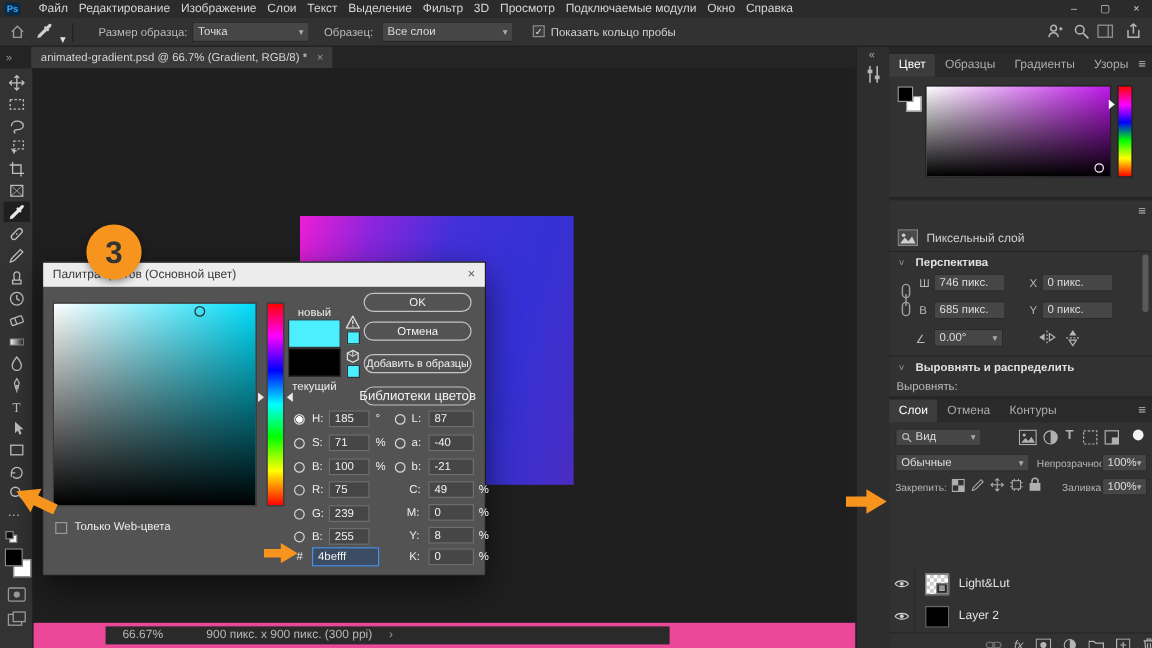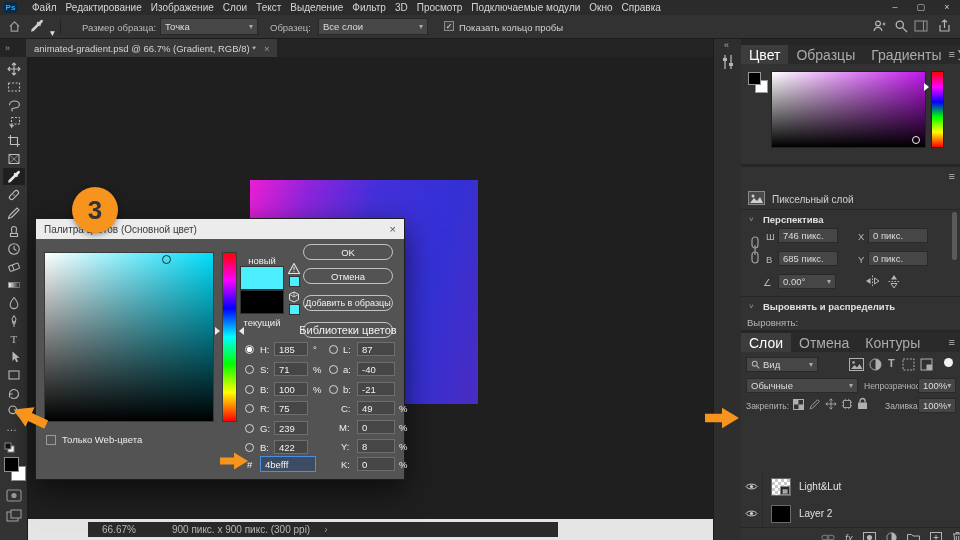--- a/index.html
+++ b/index.html
@@ -29,40 +29,40 @@
   
   .toolbar{left:0;top:57px;width:28px;height:483px;background:#333333;border-right:1px solid #1c1c1c}
   .tool{position:absolute;left:3px;width:22px;height:17px;display:flex;align-items:center;justify-content:center}
   .tool.sel{background:#1f1f1f}
   .tool svg{display:block}
   .fgswatch{position:absolute;border:1px solid #8d8d8d}
   
   .canvas{left:28px;top:57px;width:685px;height:462px;background:#1f1f1f}
   .gradrect{position:absolute;left:222px;top:123px;width:228px;height:224px;
             background:linear-gradient(105deg,#ec1ed4 0%,#8a25dc 22%,#4330d9 45%,#3331d6 72%,#4a2cc2 100%)}
-  .statusbar{left:28px;top:519px;width:685px;height:21px;background:#e5e5e5}
+  .statusbar{left:28px;top:519px;width:685px;height:21px;background:#ec4899}
   .statusinner{position:absolute;left:60px;top:3px;width:470px;height:15px;background:#2a2a2a;display:flex;align-items:center}
   
   .dialog{left:35px;top:218px;width:370px;height:262px;background:#535353;box-shadow:0 10px 28px rgba(0,0,0,.6);border:1px solid #1d1d1d}
   .dtitle{position:absolute;left:0;top:0;width:100%;height:20px;background:#ececec;color:#3a3a3a;
           display:flex;align-items:center;justify-content:space-between;padding:0 8px;font-size:10px}
   .pill{position:absolute;left:267px;width:90px;height:16px;border:1px solid #c3c3c3;border-radius:9px;
         color:#f2f2f2;font-size:9.5px;display:flex;align-items:center;justify-content:center;white-space:nowrap}
   .dlabel{color:#ededed;font-size:9.5px;white-space:nowrap}
   .dfield{position:absolute;background:#464646;border:1px solid #6e6e6e;color:#f2f2f2;font-size:9.5px;
           display:flex;align-items:center;padding:0 4px;height:14px}
   .radio{position:absolute;width:9px;height:9px;border:1px solid #d8d8d8;border-radius:50%}
   .radio.sel{background:radial-gradient(circle at 50% 50%, #ffffff 0 2.5px, transparent 3px)}
   .tri-r{width:0;height:0;border-top:4px solid transparent;border-bottom:4px solid transparent;border-left:5px solid #e8e8e8}
   .tri-l{width:0;height:0;border-top:4px solid transparent;border-bottom:4px solid transparent;border-right:5px solid #e8e8e8}
   
   .dockstrip{left:713px;top:39px;width:28px;height:501px;background:#2e2e2e;border-left:1px solid #1c1c1c}
   .panel{background:#323232}
   .ptabs{position:absolute;left:0;top:0;width:100%;height:19px;background:#2a2a2a;display:flex;align-items:flex-end}
-  .ptab{height:19px;display:flex;align-items:center;padding:0 8px;color:#ababab;font-size:14px;white-space:nowrap}
+  .ptab{height:19px;display:flex;align-items:center;padding:0 8px;color:#ababab;font-size:10px;white-space:nowrap}
   .ptab.on{background:#3c3c3c;color:#ffffff}
   .burger{position:absolute;right:5px;top:3px;color:#bbbbbb;font-size:11px}
   .checker{background-image:linear-gradient(45deg,#c8c8c8 25%,transparent 25%,transparent 75%,#c8c8c8 75%),
                             linear-gradient(45deg,#c8c8c8 25%,#ffffff 25%,#ffffff 75%,#c8c8c8 75%);
            background-size:6px 6px;background-position:0 0,3px 3px;background-color:#fff}
   .lrow{position:absolute;left:0;width:100%;height:27px;display:flex;align-items:center}
   .lrow.sel{background:#545454}
   .lname{color:#e3e3e3;font-size:10px;margin-left:8px}
   .eyecell{width:22px;display:flex;justify-content:center;border-right:1px solid #2a2a2a;height:27px;align-items:center}
   .thumb{width:20px;height:18px;border:1px solid #6a6a6a;margin-left:8px}
@@ -367,21 +367,21 @@
     <div class="dfield" style="left:238px;top:163px;width:34px">100</div>
     <span class="abs dlabel" style="left:277px;top:165px">%</span>
     <div class="radio" style="left:209px;top:185px"></div>
     <span class="abs dlabel" style="left:224px;top:184px">R:</span>
     <div class="dfield" style="left:238px;top:182px;width:34px">75</div>
     <div class="radio" style="left:209px;top:205px"></div>
     <span class="abs dlabel" style="left:224px;top:204px">G:</span>
     <div class="dfield" style="left:238px;top:202px;width:34px">239</div>
     <div class="radio" style="left:209px;top:224px"></div>
     <span class="abs dlabel" style="left:224px;top:223px">B:</span>
-    <div class="dfield" style="left:238px;top:221px;width:34px">422</div>
+    <div class="dfield" style="left:238px;top:221px;width:34px">255</div>
 
     <div class="radio" style="left:293px;top:126px"></div>
     <span class="abs dlabel" style="left:307px;top:125px">L:</span>
     <div class="dfield" style="left:321px;top:123px;width:38px">87</div>
     <div class="radio" style="left:293px;top:146px"></div>
     <span class="abs dlabel" style="left:307px;top:145px">a:</span>
     <div class="dfield" style="left:321px;top:143px;width:38px">-40</div>
     <div class="radio" style="left:293px;top:166px"></div>
     <span class="abs dlabel" style="left:307px;top:165px">b:</span>
     <div class="dfield" style="left:321px;top:163px;width:38px">-21</div>

